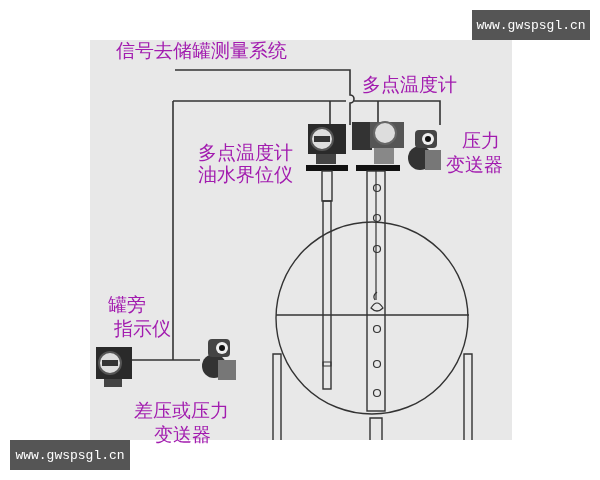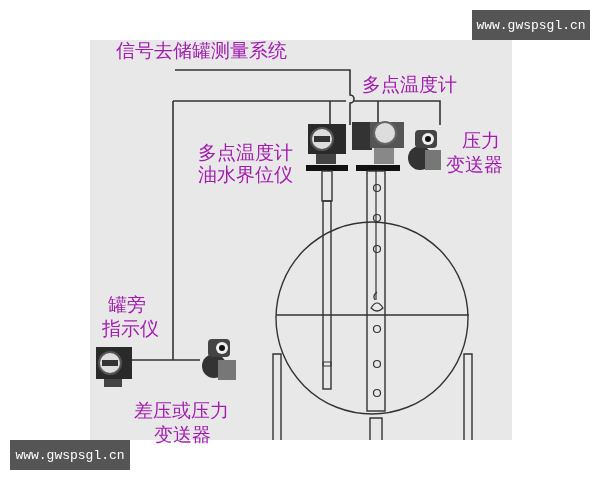--- a/index.html
+++ b/index.html
@@ -92,18 +92,18 @@
   </g>
 </svg>
 
 <div class="lbl" style="left:116px;top:38px;">信号去储罐测量系统</div>
 <div class="lbl" style="left:362px;top:72px;">多点温度计</div>
 <div class="lbl" style="left:198px;top:140px;">多点温度计</div>
 <div class="lbl" style="left:198px;top:134px;margin-top:28px;">油水界位仪</div>
 <div class="lbl" style="left:462px;top:128px;">压力</div>
 <div class="lbl" style="left:446px;top:152px;">变送器</div>
 <div class="lbl" style="left:108px;top:292px;">罐旁</div>
-<div class="lbl" style="left:78px;top:316px;padding-left:24px;">指示仪</div>
+<div class="lbl" style="left:90px;top:316px;padding-left:24px;">指示仪</div>
 <div class="lbl" style="left:134px;top:398px;text-align:right;">差压或压力</div>
 <div class="lbl" style="left:154px;top:422px;">变送器</div>
 
 <div class="wm" style="left:472px;top:10px;width:118px;height:30px;">www.gwspsgl.cn</div>
 <div class="wm" style="left:10px;top:440px;width:120px;height:30px;">www.gwspsgl.cn</div>
 
 </body></html>

